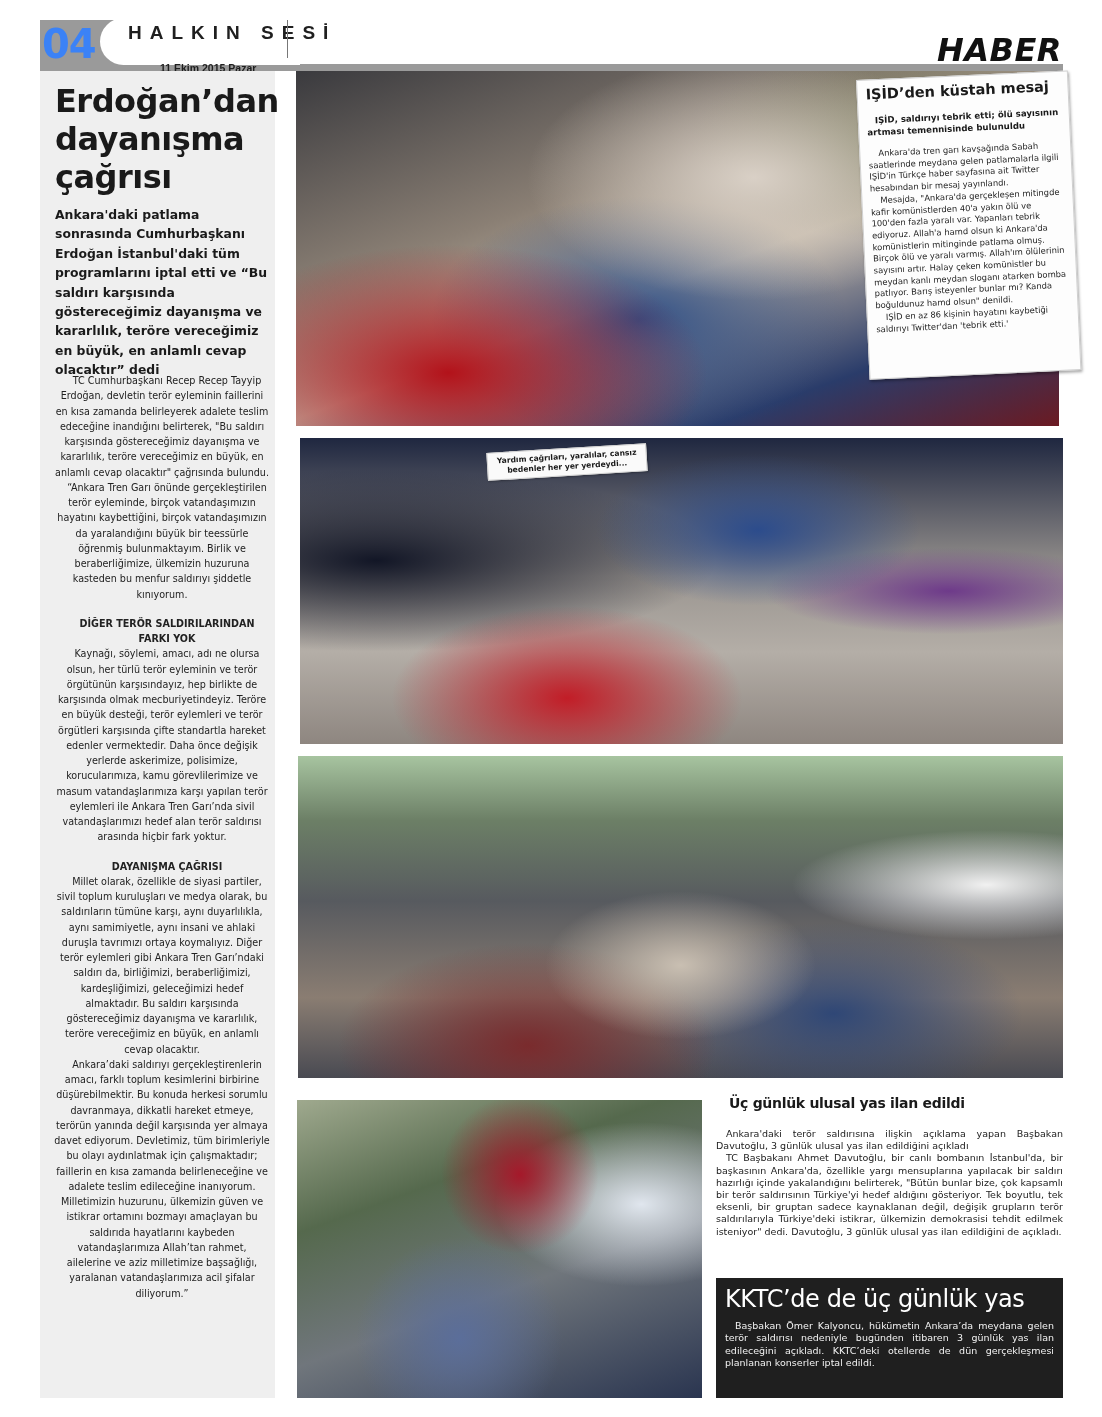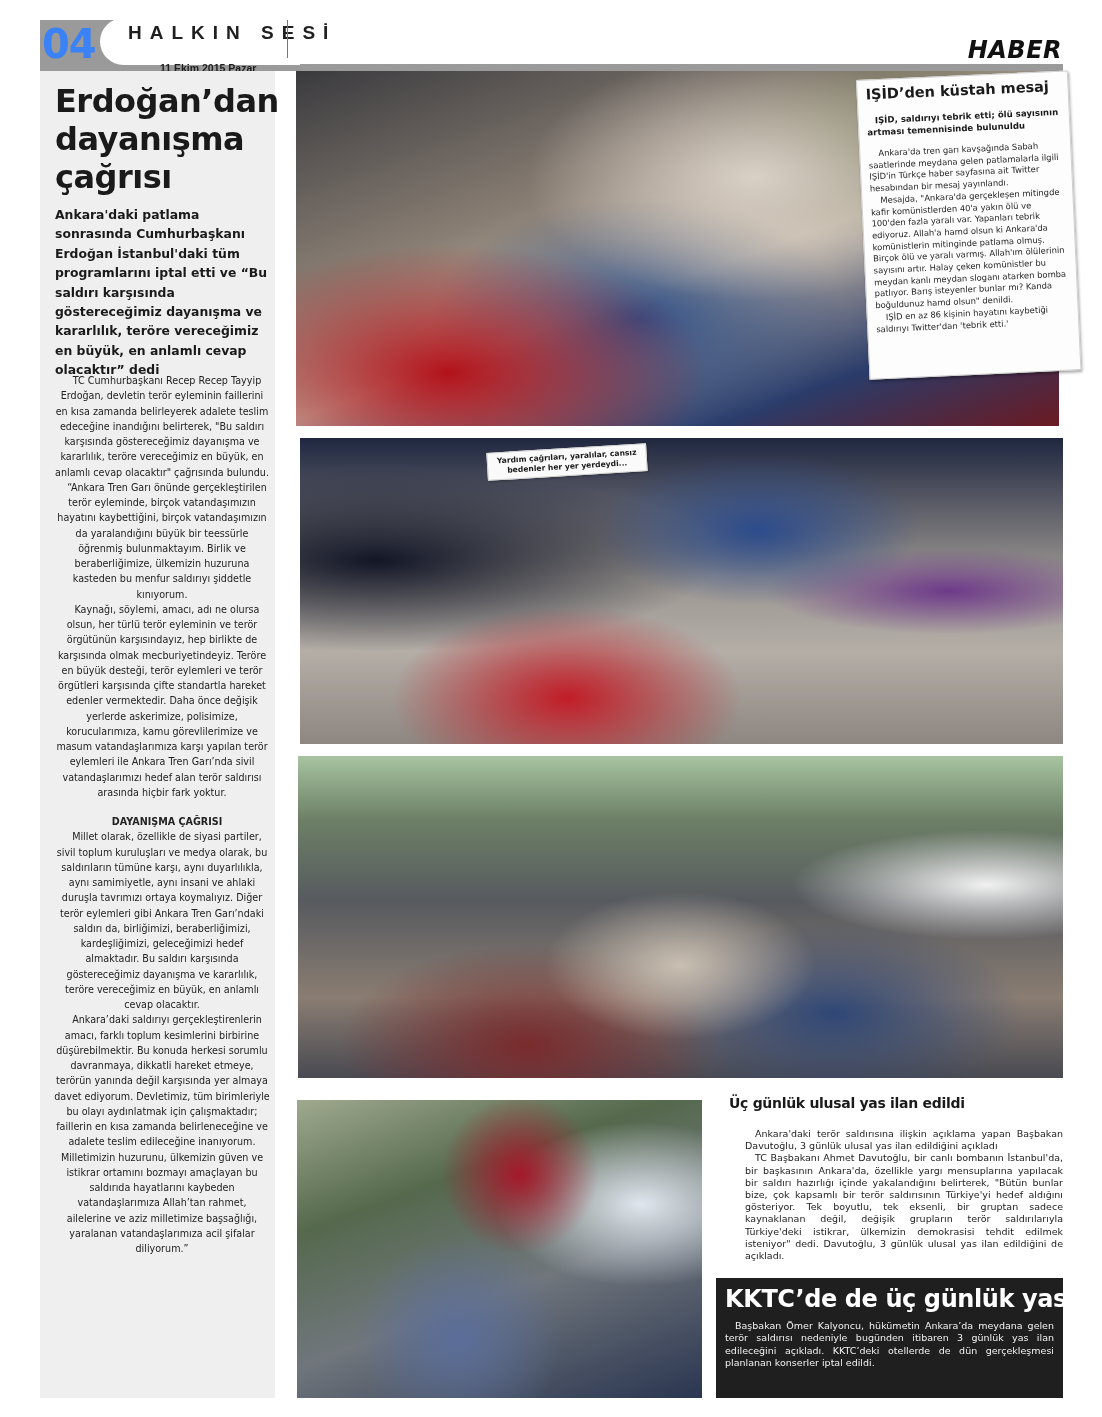--- a/index.html
+++ b/index.html
@@ -7,21 +7,21 @@
   body { position: relative; font-family: "Liberation Sans", "DejaVu Sans", sans-serif; color: #1a1a1a; }
 
   
   .masthead-bar { position: absolute; left: 40px; top: 64px; width: 1023px; height: 7px; background: #9a9a9a; }
   .page-num-box { position: absolute; left: 40px; top: 20px; width: 80px; height: 51px; background: #9a9a9a; }
   .page-num { position: absolute; left: 42px; top: 22px; font-family: "DejaVu Sans", sans-serif; font-weight: bold; font-size: 40px; color: #3b82f6; letter-spacing: -1px; line-height: 44px; }
   .masthead-curve { position: absolute; left: 100px; top: 18px; width: 200px; height: 47px; background: #ffffff; border-radius: 24px 0 0 24px; }
   .paper-name { position: absolute; left: 128px; top: 22px; font-family: "Liberation Sans", sans-serif; font-weight: bold; font-size: 19px; letter-spacing: 8px; color: #1f1f1f; }
   .paper-date { position: absolute; left: 160px; top: 44px; font-family: Liberation Sans, sans-serif; font-weight: bold; font-size: 10.5px; color: #1f1f1f; margin-top: 18px; }
   .masthead-sep { position: absolute; left: 287px; top: 20px; width: 1px; height: 38px; background: #777; }
-  .section-label { position: absolute; right: 40px; top: 36px; font-family: "DejaVu Sans", sans-serif; font-weight: bold; font-style: italic; font-size: 24px; color: #111; letter-spacing: 0.5px; line-height: 28px; }
+  .section-label { position: absolute; right: 40px; top: 36px; font-family: "DejaVu Sans", sans-serif; font-weight: bold; font-style: italic; font-size: 32px; color: #111; letter-spacing: 0.5px; line-height: 28px; }
 
   
   .left-col { position: absolute; left: 40px; top: 71px; width: 235px; height: 1327px; background: #efefef; }
   .headline { position: absolute; left: 55px; top: 82px; width: 215px; font-family: "DejaVu Sans", sans-serif; font-weight: bold; font-size: 32px; line-height: 38px; color: #1a1a1a; letter-spacing: -0.5px; }
   .spot { position: absolute; left: 55px; top: 205px; width: 215px; font-family: "DejaVu Sans", sans-serif; font-weight: bold; font-size: 12.4px; line-height: 19.4px; color: #1a1a1a; }
   .body-left { position: absolute; left: 54px; top: 373px; width: 216px; font-family: "DejaVu Sans", sans-serif; font-size: 9.6px; line-height: 15.25px; color: #222; text-align: center; }
   .body-left p { text-indent: 10px; }
   .body-left .subhead { font-weight: bold; padding-left: 10px; margin-top: 14px; text-indent: 0; }
 
   
@@ -60,24 +60,24 @@
   .isid-sub { margin-top: 12px; font-family: "DejaVu Sans", sans-serif; font-weight: bold; font-size: 8.6px; line-height: 12px; color: #1a1a1a; text-indent: 8px; }
   .isid-body { margin-top: 10px; font-family: "DejaVu Sans", sans-serif; font-size: 8.4px; line-height: 11.7px; color: #222; }
   .isid-body p { text-indent: 10px; }
 
   
   .caption-tag { position: absolute; left: 487px; top: 448px; width: 160px; padding: 3px 4px; background: #fafafa; border: 1px solid #cfcfcf; box-shadow: 1px 1px 2px rgba(0,0,0,0.3); transform: rotate(-3.5deg); font-family: "DejaVu Sans", sans-serif; font-weight: bold; font-size: 7.6px; line-height: 10px; color: #1a1a1a; text-align: center; }
 
   
   .yas-title { position: absolute; left: 716px; top: 1090px; width: 350px; font-family: "DejaVu Sans", sans-serif; font-weight: bold; font-size: 14px; line-height: 26px; color: #1a1a1a; letter-spacing: -0.3px; white-space: nowrap; margin-left: 13px; }
   .yas-body { position: absolute; left: 716px; top: 1128px; width: 347px; font-family: "DejaVu Sans", sans-serif; font-size: 9.5px; line-height: 12.2px; color: #222; text-align: justify; }
-  .yas-body p { text-indent: 10px; margin-left: 29px; }
+  .yas-body p { text-indent: 10px; }
 
   .kktc-box { position: absolute; left: 716px; top: 1278px; width: 347px; height: 120px; background: #1f1f1f; padding: 2px 9px; }
-  .kktc-title { font-family: "DejaVu Sans", sans-serif; font-weight: bold; font-size: 24px; line-height: 38px; color: #ffffff; letter-spacing: -0.4px; white-space: nowrap; }
+  .kktc-title { font-family: "DejaVu Sans", sans-serif; font-weight: normal; font-size: 24px; line-height: 38px; color: #ffffff; letter-spacing: -0.4px; white-space: nowrap; }
   .kktc-body { margin-top: 2px; font-family: "DejaVu Sans", sans-serif; font-size: 9.5px; line-height: 12.3px; color: #f2f2f2; text-align: justify; }
   .kktc-body p { text-indent: 10px; }
 </style>
 </head>
 <body>
 
 <div class="masthead-bar"></div>
 <div class="page-num-box"></div>
 <div class="masthead-curve"></div>
 <div class="page-num">04</div>
@@ -85,20 +85,21 @@
 <div class="paper-date">11 Ekim 2015 Pazar</div>
 <div class="masthead-sep"></div>
 <div class="section-label">HABER</div>
 
 <div class="left-col"></div>
 <h1 class="headline">Erdoğan’dan dayanışma çağrısı</h1>
 <div class="spot">Ankara'daki patlama sonrasında Cumhurbaşkanı Erdoğan İstanbul'daki tüm programlarını iptal etti ve “Bu saldırı karşısında göstereceğimiz dayanışma ve kararlılık, teröre vereceğimiz en büyük, en anlamlı cevap olacaktır” dedi</div>
 <div class="body-left">
   <p>TC Cumhurbaşkanı Recep Recep Tayyip Erdoğan, devletin terör eyleminin faillerini en kısa zamanda belirleyerek adalete teslim edeceğine inandığını belirterek, "Bu saldırı karşısında göstereceğimiz dayanışma ve kararlılık, teröre vereceğimiz en büyük, en anlamlı cevap olacaktır" çağrısında bulundu.</p>
   <p>“Ankara Tren Garı önünde gerçekleştirilen terör eyleminde, birçok vatandaşımızın hayatını kaybettiğini, birçok vatandaşımızın da yaralandığını büyük bir teessürle öğrenmiş bulunmaktayım. Birlik ve beraberliğimize, ülkemizin huzuruna kasteden bu menfur saldırıyı şiddetle kınıyorum.</p>
+  <p class="subhead">DİĞER TERÖR SALDIRILARINDAN FARKI YOK</p>
   <p>Kaynağı, söylemi, amacı, adı ne olursa olsun, her türlü terör eyleminin ve terör örgütünün karşısındayız, hep birlikte de karşısında olmak mecburiyetindeyiz. Teröre en büyük desteği, terör eylemleri ve terör örgütleri karşısında çifte standartla hareket edenler vermektedir. Daha önce değişik yerlerde askerimize, polisimize, korucularımıza, kamu görevlilerimize ve masum vatandaşlarımıza karşı yapılan terör eylemleri ile Ankara Tren Garı’nda sivil vatandaşlarımızı hedef alan terör saldırısı arasında hiçbir fark yoktur.</p>
   <p class="subhead">DAYANIŞMA ÇAĞRISI</p>
   <p>Millet olarak, özellikle de siyasi partiler, sivil toplum kuruluşları ve medya olarak, bu saldırıların tümüne karşı, aynı duyarlılıkla, aynı samimiyetle, aynı insani ve ahlaki duruşla tavrımızı ortaya koymalıyız. Diğer terör eylemleri gibi Ankara Tren Garı’ndaki saldırı da, birliğimizi, beraberliğimizi, kardeşliğimizi, geleceğimizi hedef almaktadır. Bu saldırı karşısında göstereceğimiz dayanışma ve kararlılık, teröre vereceğimiz en büyük, en anlamlı cevap olacaktır.</p>
   <p>Ankara’daki saldırıyı gerçekleştirenlerin amacı, farklı toplum kesimlerini birbirine düşürebilmektir. Bu konuda herkesi sorumlu davranmaya, dikkatli hareket etmeye, terörün yanında değil karşısında yer almaya davet ediyorum. Devletimiz, tüm birimleriyle bu olayı aydınlatmak için çalışmaktadır; faillerin en kısa zamanda belirleneceğine ve adalete teslim edileceğine inanıyorum. Milletimizin huzurunu, ülkemizin güven ve istikrar ortamını bozmayı amaçlayan bu saldırıda hayatlarını kaybeden vatandaşlarımıza Allah’tan rahmet, ailelerine ve aziz milletimize başsağlığı, yaralanan vatandaşlarımıza acil şifalar diliyorum.”</p>
 </div>
 
 <div class="photo photo1" title="Patlama sonrası yerde yatan yaralılar"></div>
 <div class="photo photo2" title="Yaralılara yardım eden adam"></div>
 <div class="photo photo3" title="Olay yerindeki kalabalık"></div>
 <div class="photo photo4" title="Yaralıya yardım eden genç"></div>

